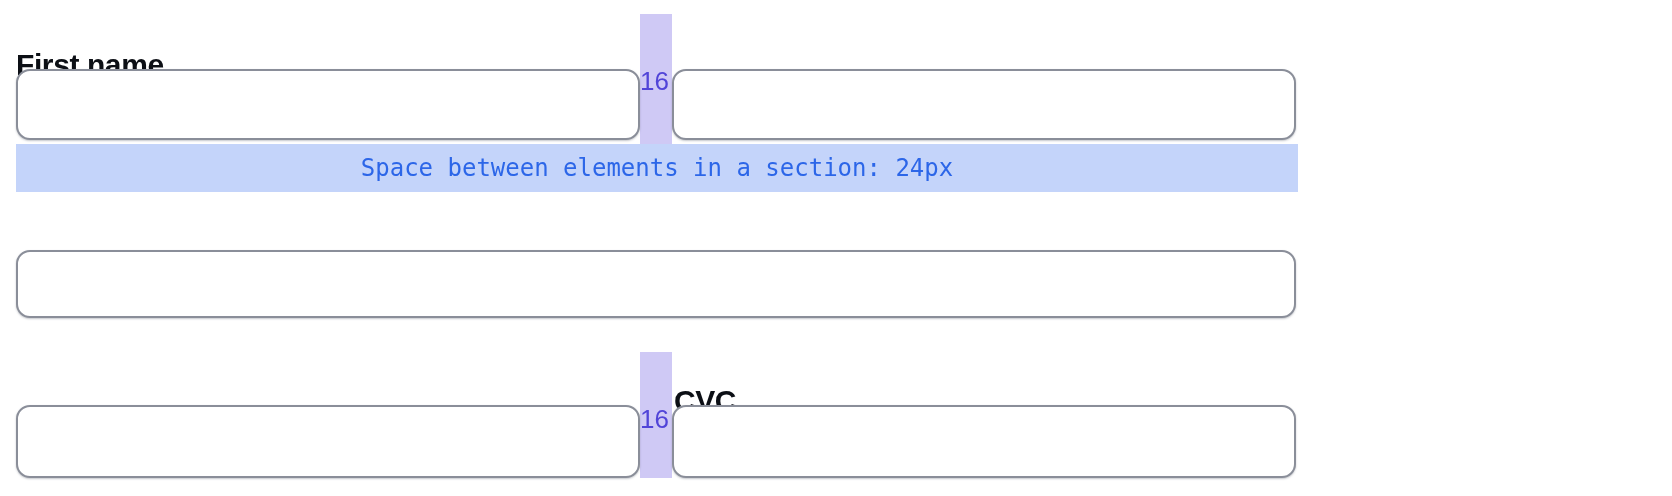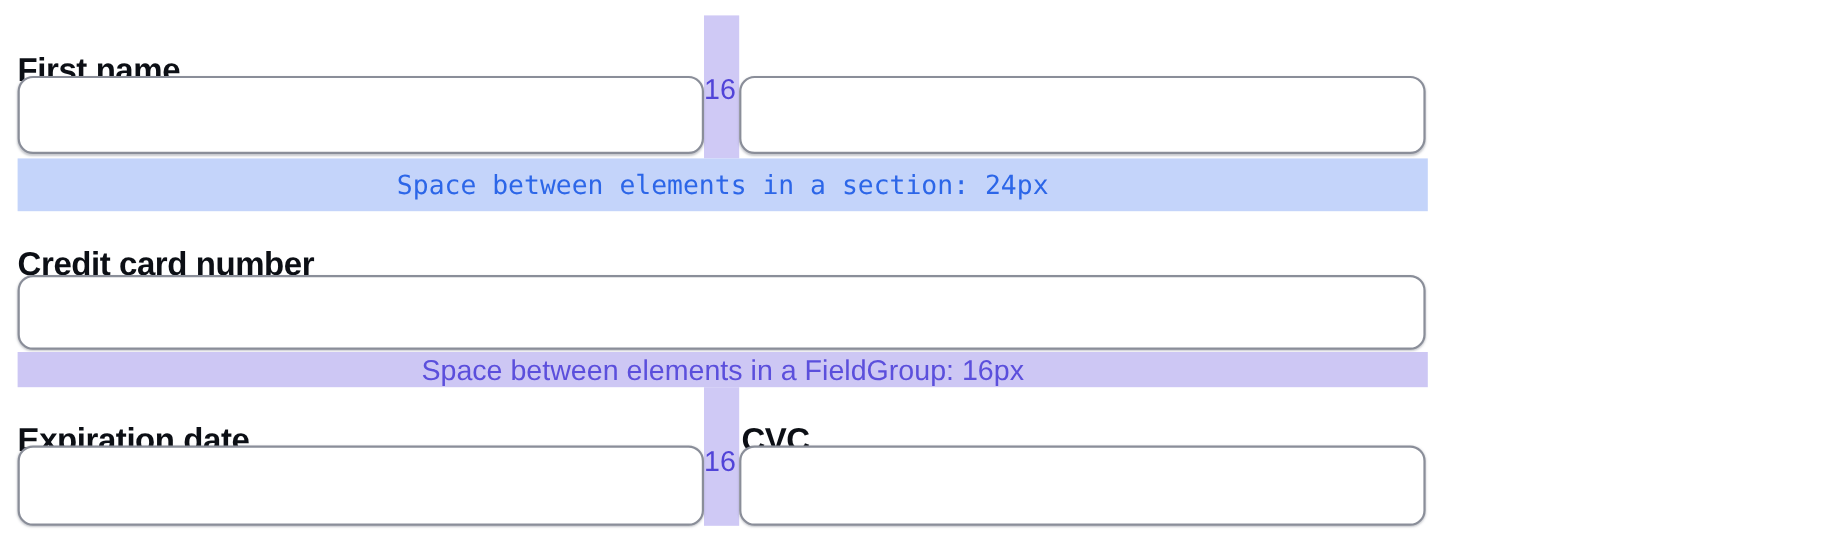--- a/index.html
+++ b/index.html
@@ -102,29 +102,24 @@
 
   <div class="field-label" id="label-first-name">First name</div>
 
   <input type="text" class="text-input" id="input-first-name" value="" style="">
   <input type="text" class="text-input" id="input-last-name" value="" style="">
 
   <div class="spacer-band band-section">
     <span class="band-text">Space between elements in a section: 24px</span>
   </div>
 
-  <div class="field-label" id="label-cc">Credit card number</div>
   <input type="text" class="text-input" id="input-cc" value="" style="">
 
-  <div class="spacer-band band-fieldgroup">
-    <span class="band-text">Space between elements in a FieldGroup: 16px</span>
-  </div>
 
   <div class="gap-strip" id="strip-row3"></div>
   <div class="gap-number" id="gap-num-row3">16</div>
 
-  <div class="field-label" id="label-exp">Expiration date</div>
   <div class="field-label" id="label-cvc">CVC</div>
 
   <input type="text" class="text-input" id="input-exp" value="" style="">
   <input type="text" class="text-input" id="input-cvc" value="" style="">
 
 </div>
 
 </body></html>

